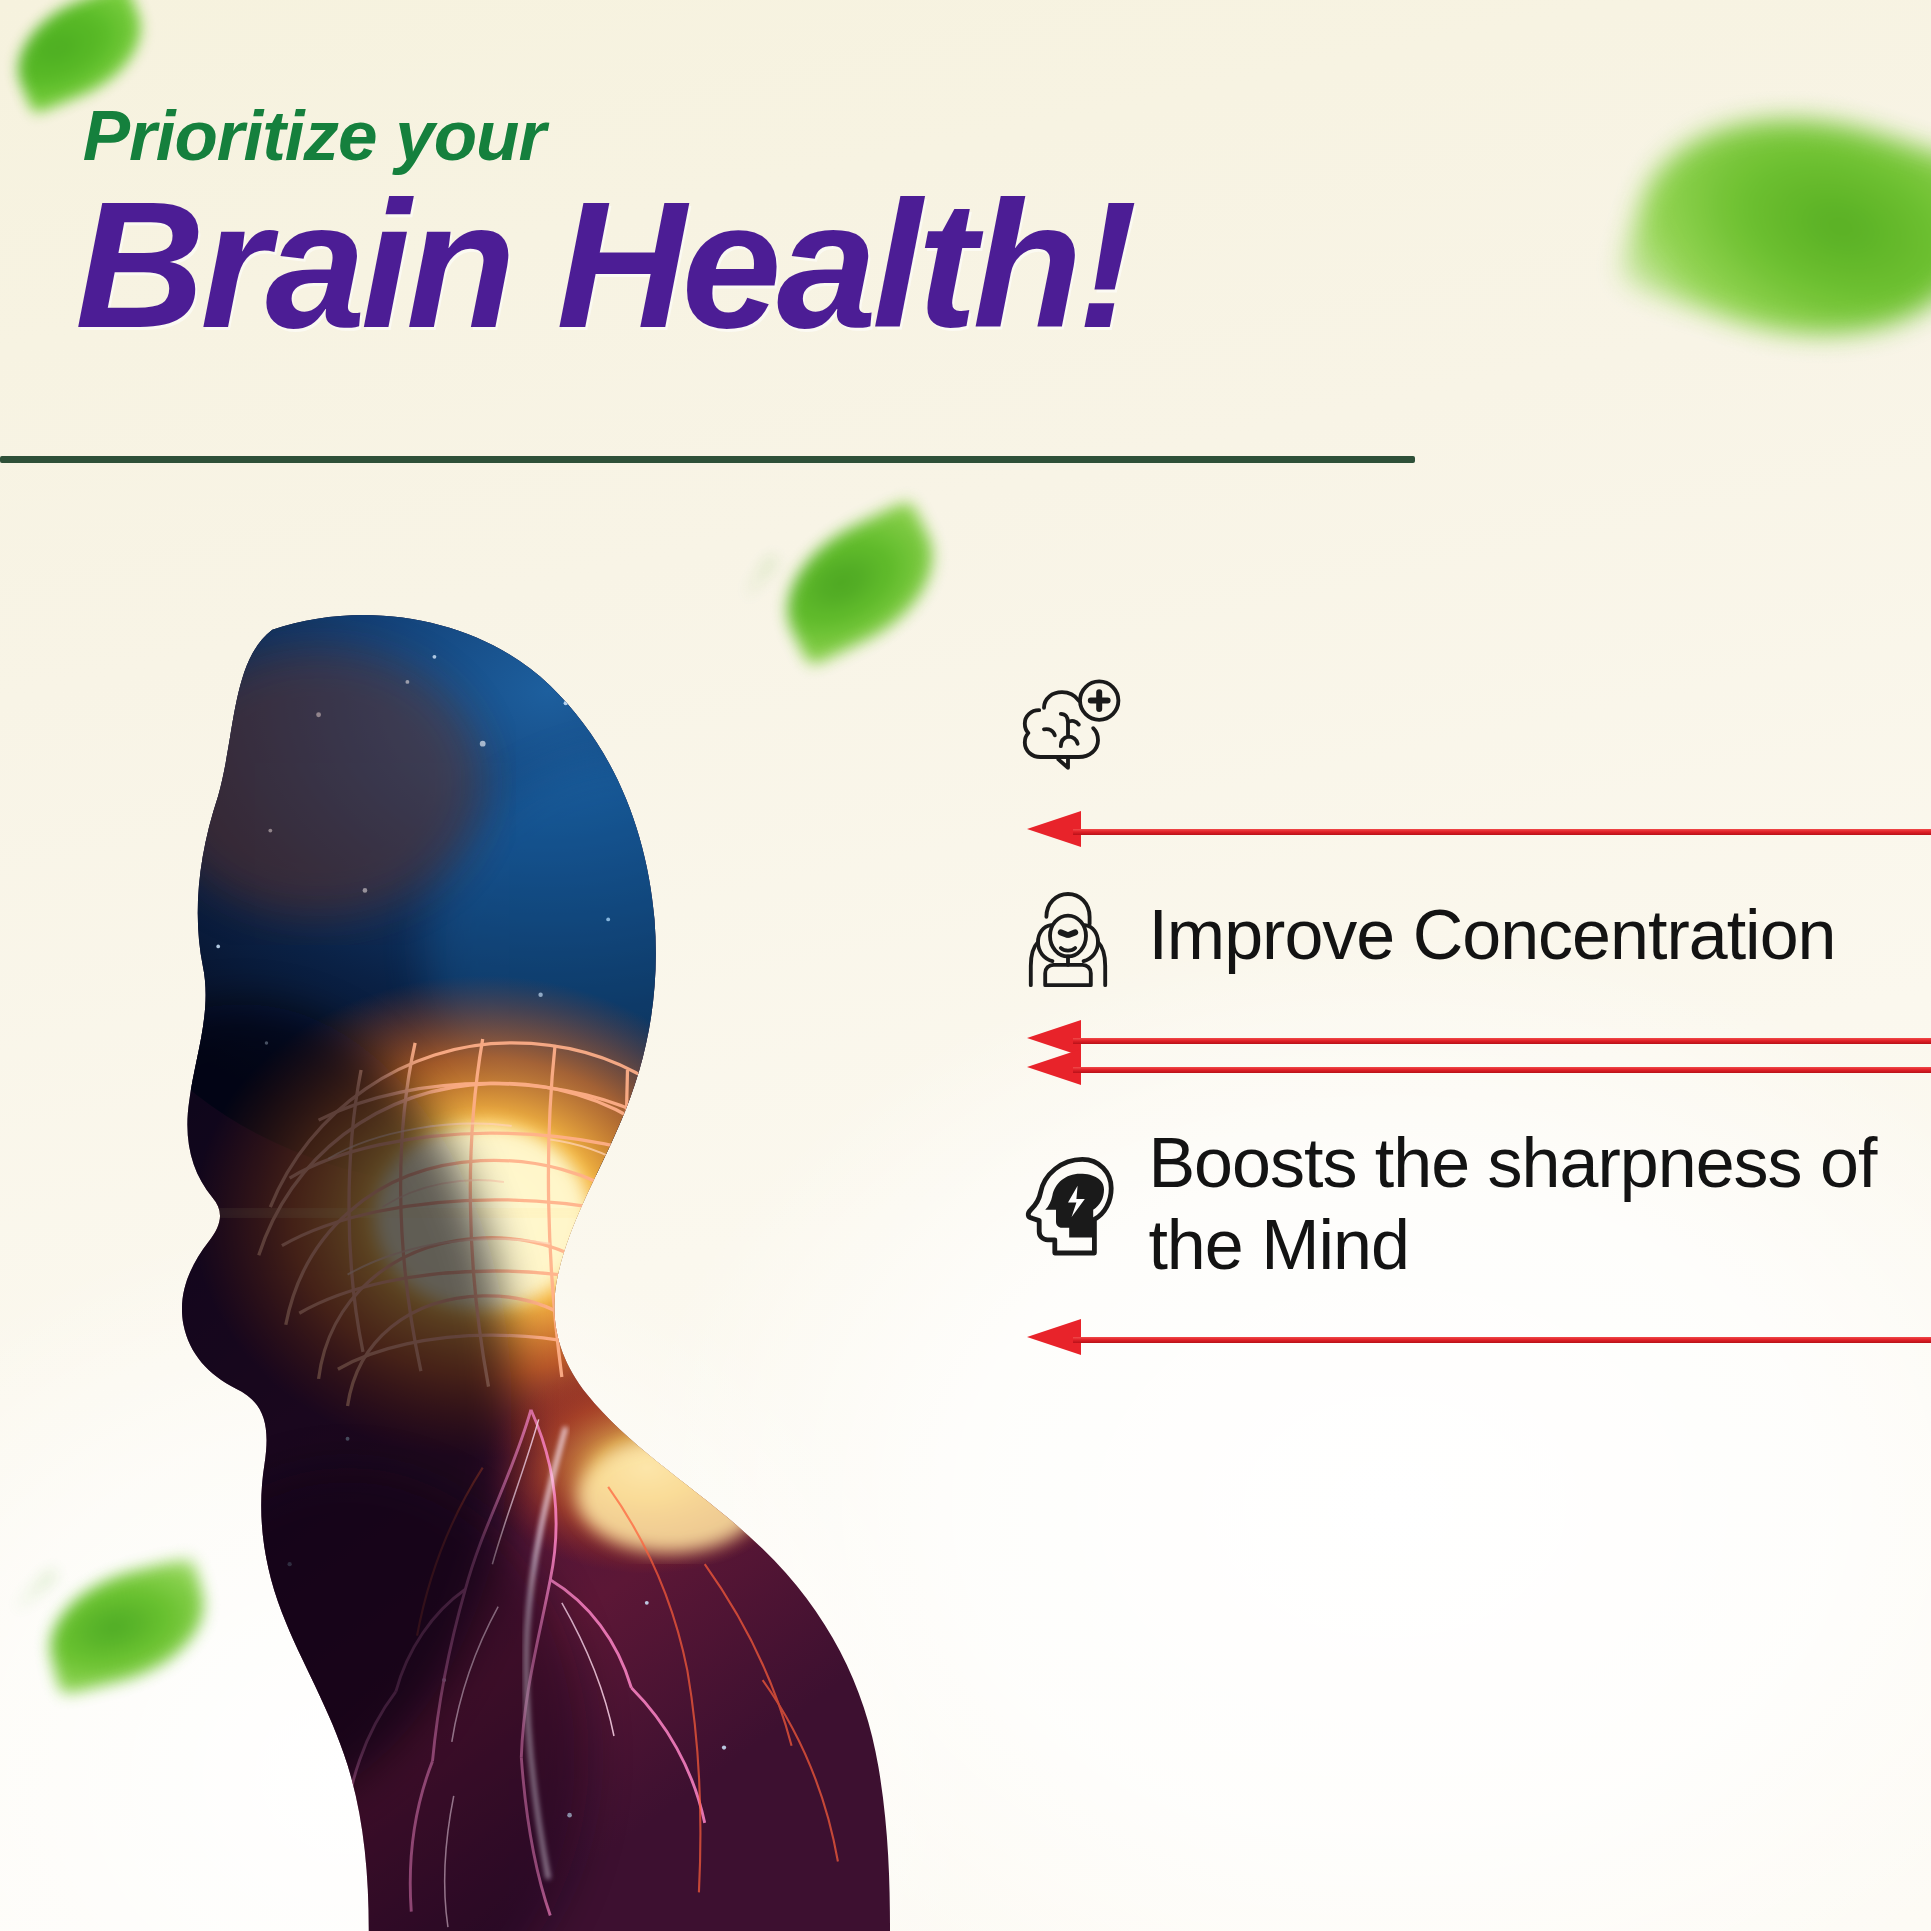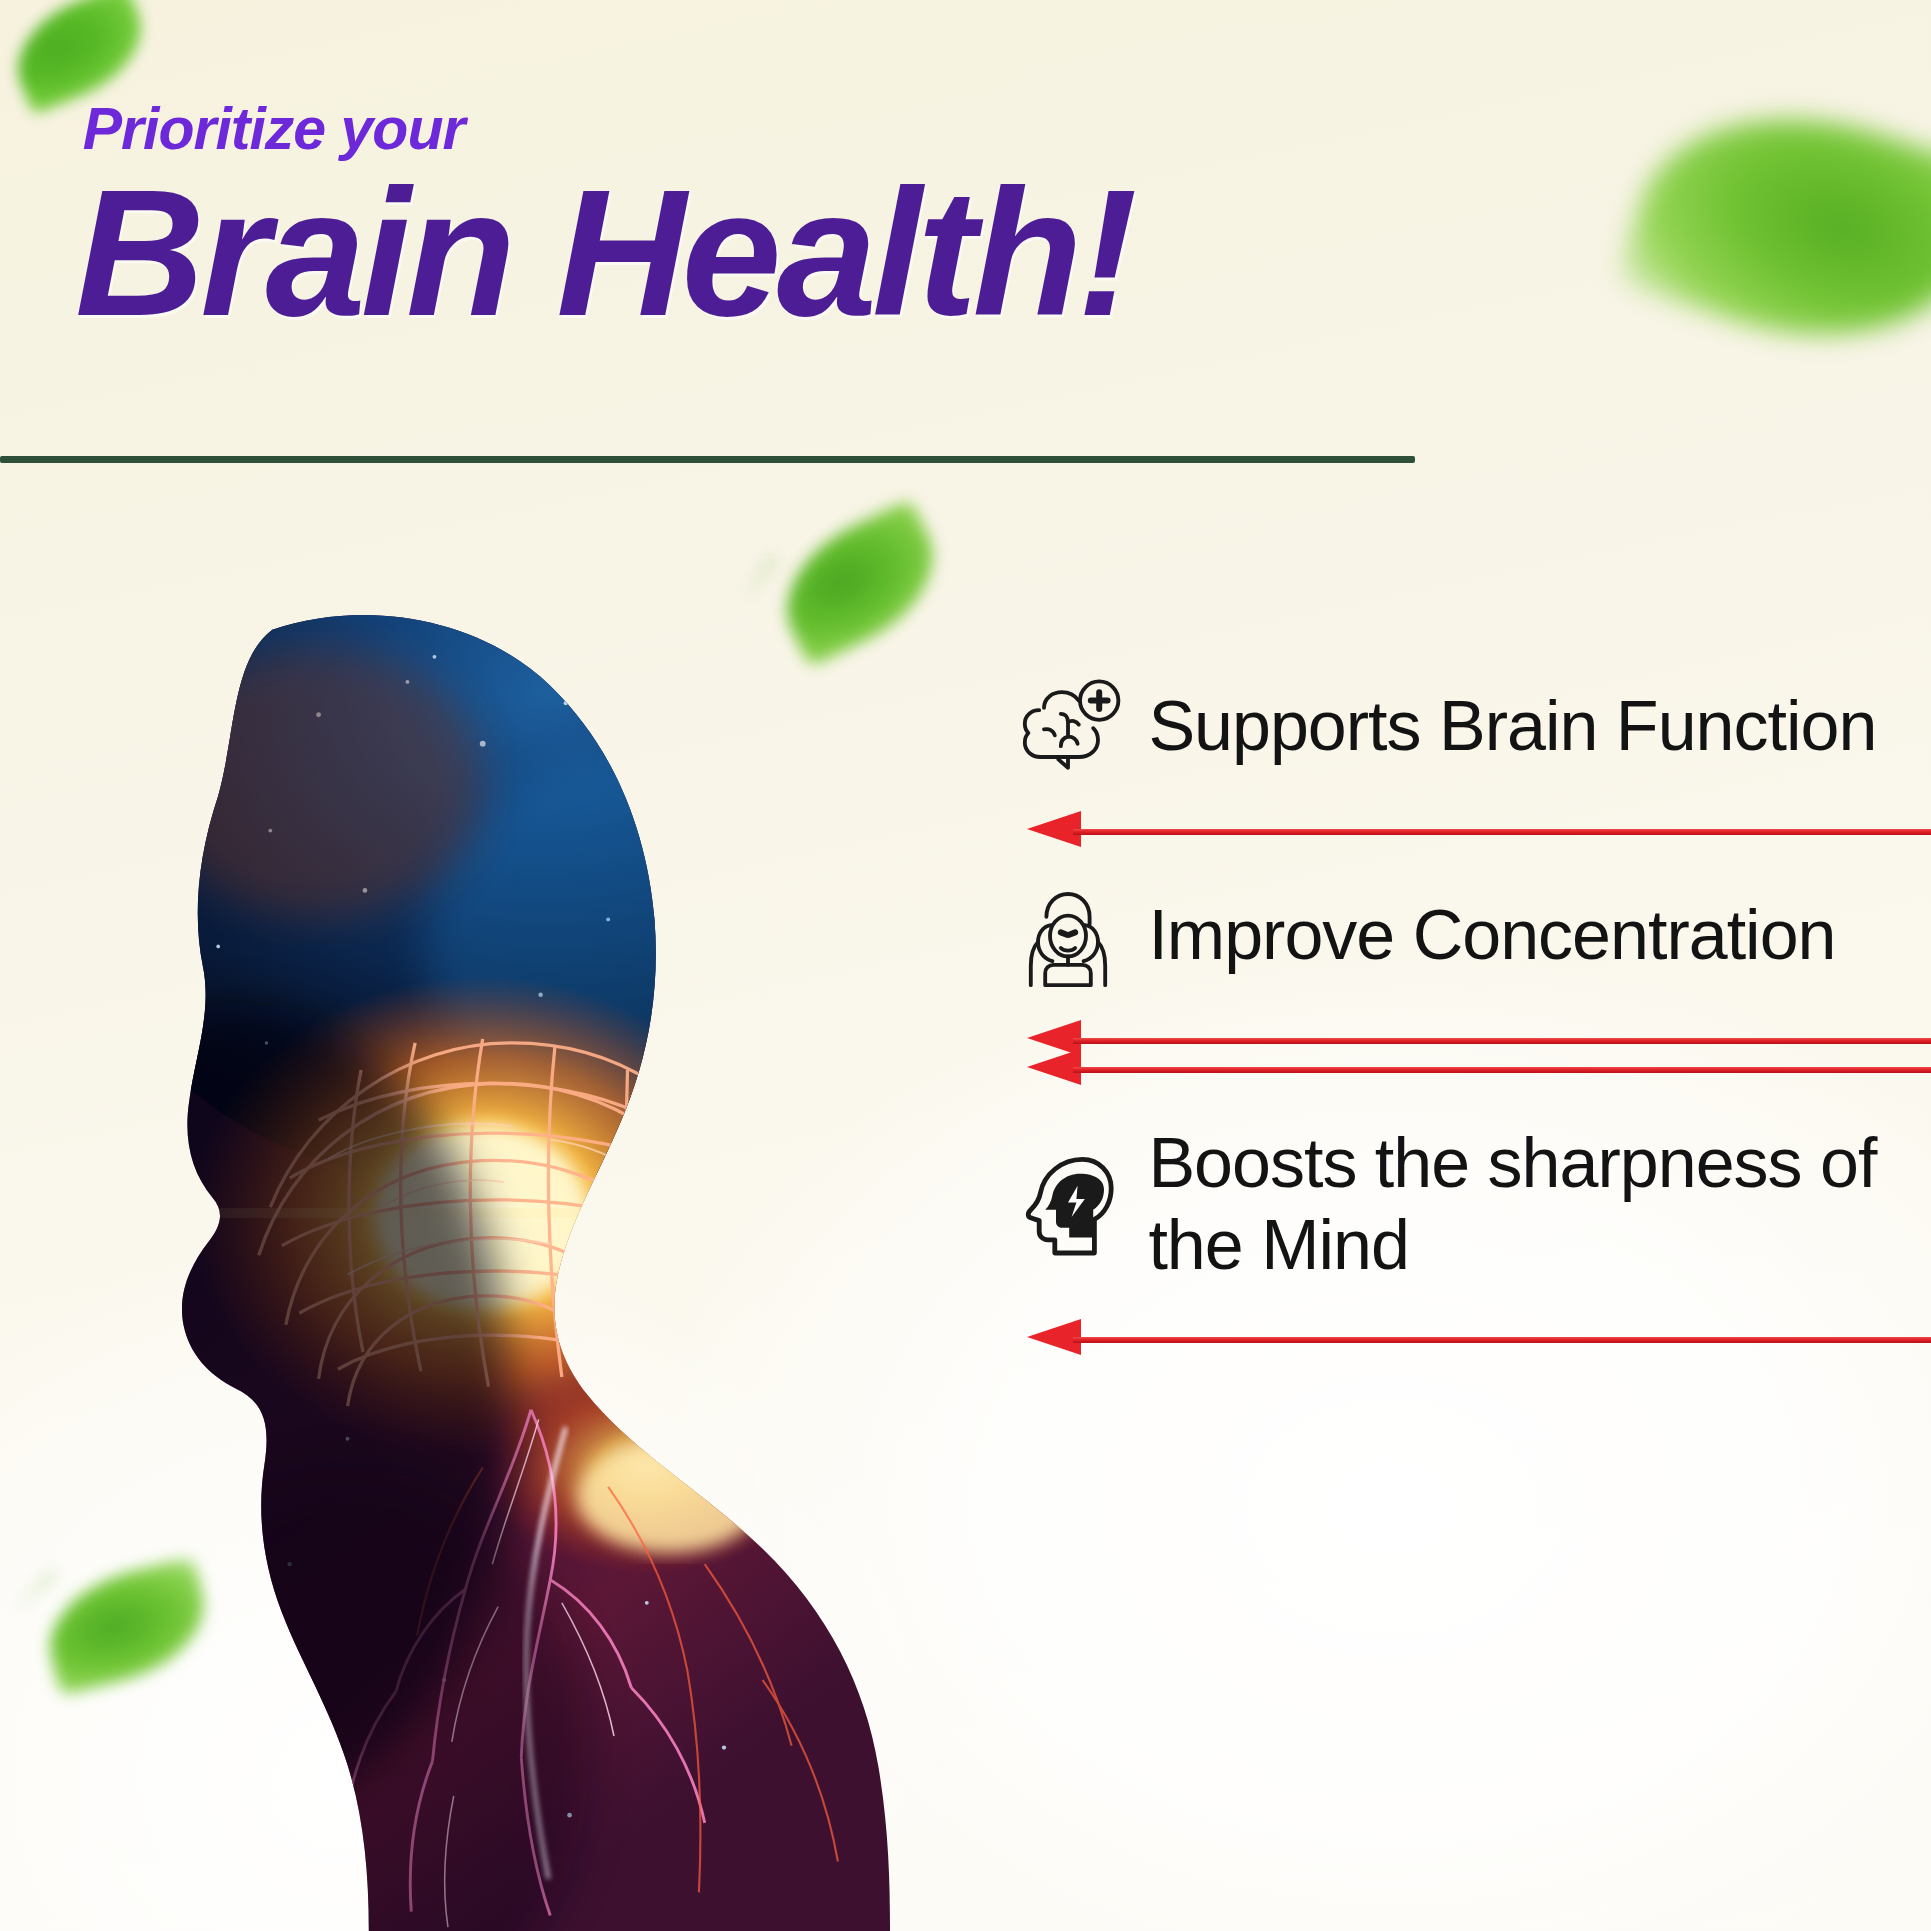--- a/index.html
+++ b/index.html
@@ -67,24 +67,24 @@
   }
 
   
   .headline-block {
     position: absolute;
     left: 75px;
     top: 100px;
     width: 1371px;
   }
   .eyebrow {
-    font-size: 59px;
+    font-size: 71px;
     font-weight: 700;
     font-style: italic;
-    color: #6d28d9;
+    color: #15803d;
     letter-spacing: -1px;
     line-height: 1;
     margin: 0 0 5.8px 7.7px;
   }
   .title {
     font-size: 180px;
     font-weight: 700;
     font-style: italic;
     color: #4c1d95;
     letter-spacing: -4.8px;
@@ -346,21 +346,20 @@
         <svg viewBox="0 0 100 100" fill="none" stroke="#1a1a1a" stroke-width="3.2" stroke-linecap="round" stroke-linejoin="round">
           <path d="M26 36c-7 0-12 5-12 11 0 3 1 6 3 8-2 2-3 5-3 8 0 7 6 12 13 12h32c9 0 16-6 16-14 0-4-2-8-4-10"></path>
           <path d="M30 34c0-8 7-13 15-13 6 0 11 3 14 7"></path>
           <path d="M44 39c4 0 6 3 6 7m0 0v12m0-12c3-2 7-1 9 2m-9 10c-4 1-6 4-6 8m6-8c4 0 7 2 8 6"></path>
           <path d="M30 52c4-1 8 1 9 5"></path>
           <path d="M50 75v9l-8-7"></path>
           <circle cx="76" cy="28" r="16"></circle>
           <path d="M76 21v14M69 28h14" stroke-width="5"></path>
         </svg>
       </span>
-      <span class="feature-label">Supports Brain Function</span>
     </div>
     <div class="arrow-divider">
       <span class="head"></span>
       <span class="shaft"></span>
     </div>
 
     <div class="feature-row">
       <span class="feature-icon">
         <svg viewBox="0 0 100 100" fill="none" stroke="#1a1a1a" stroke-width="3.2" stroke-linecap="round" stroke-linejoin="round">
           <path d="M32 34c0-11 8-19 18-19s18 8 18 19v6"></path>

